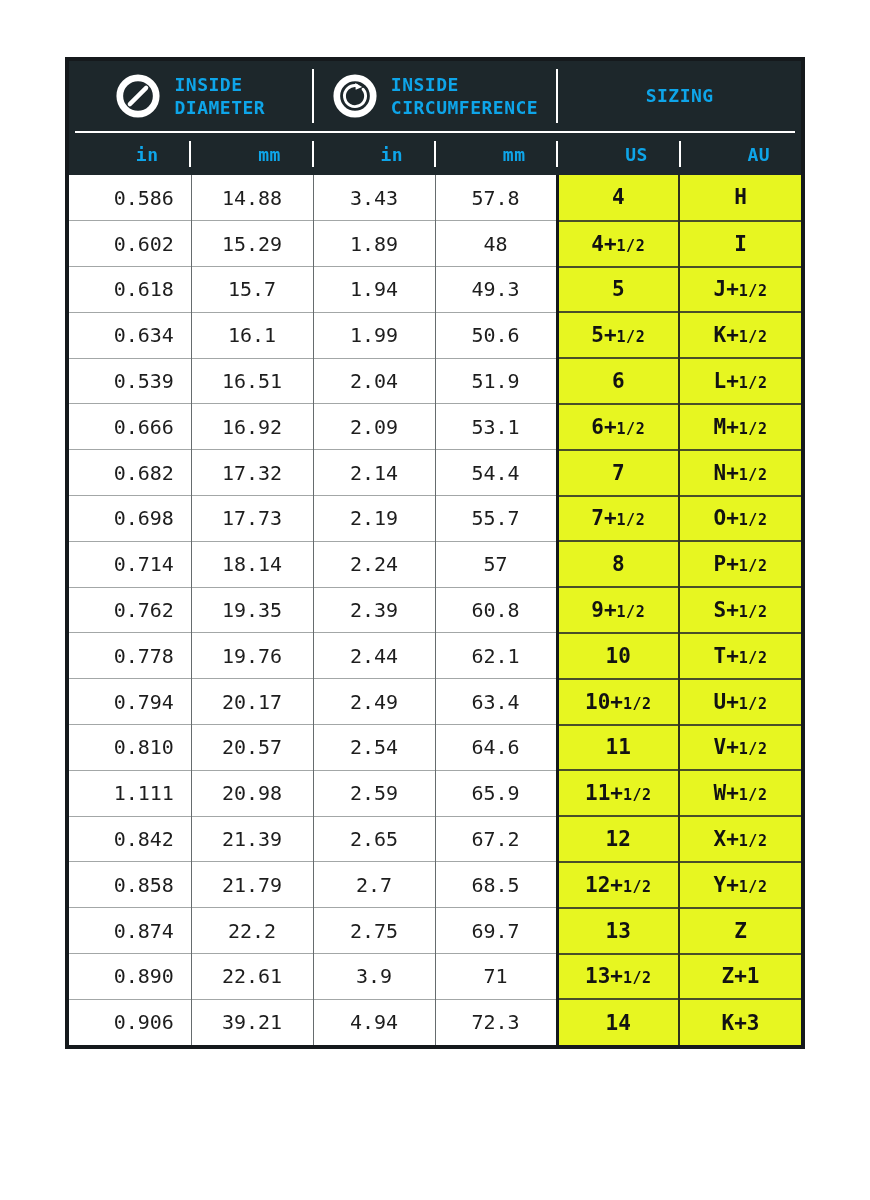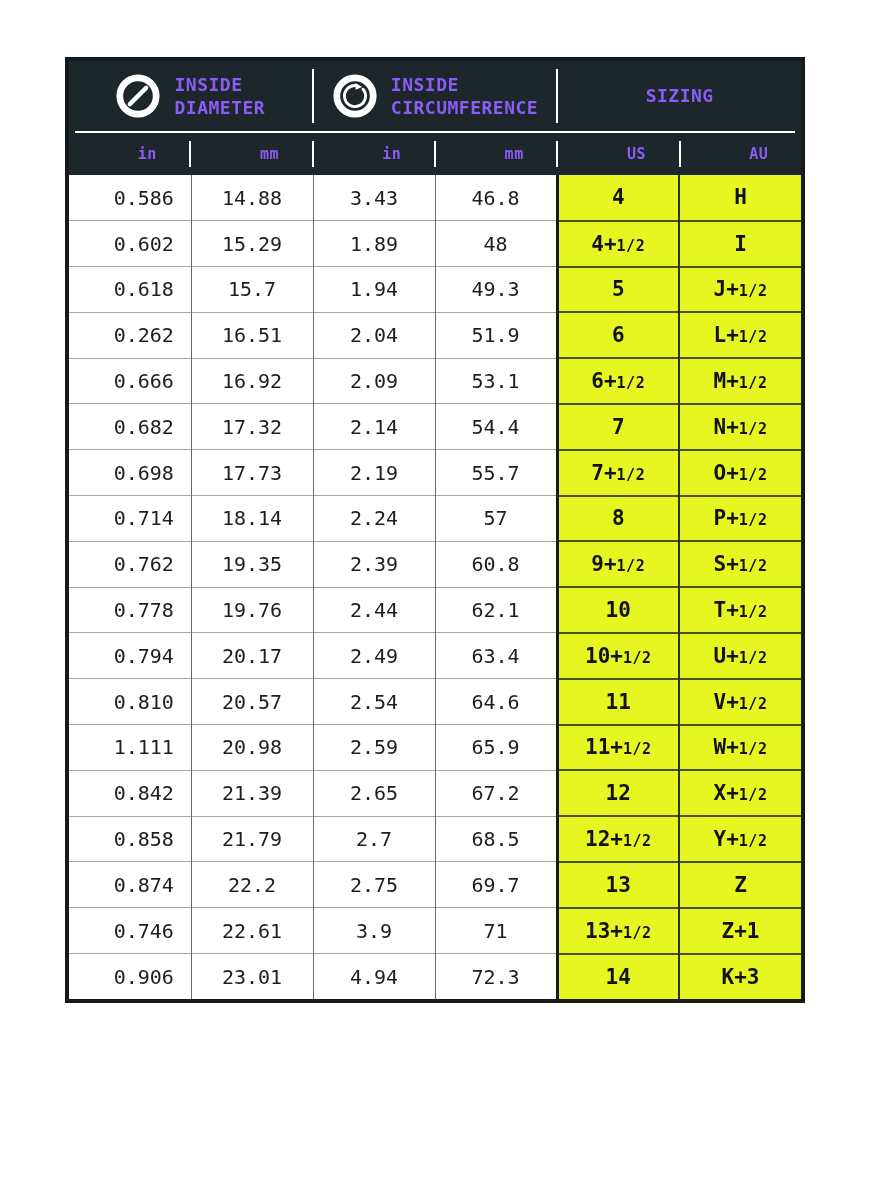--- a/index.html
+++ b/index.html
@@ -10,32 +10,32 @@
     position:relative;
   }
   .page { width:870px; height:1200px; background:#ffffff; position:relative; overflow:hidden; }
 
   .ring-table {
     position:absolute; left:65px; top:57px; width:740px;
     border:4px solid #15191c; background:#ffffff;
   }
 
   
-  .thead { background:#1d272b; color:#8b5cf6; }
+  .thead { background:#1d272b; color:#0ea5e9; }
   .group-row { display:flex; align-items:center; height:70px; }
   .hgroup { flex:1 1 0; display:flex; align-items:center; justify-content:center; gap:13px; }
   .hgroup .ic { display:flex; align-items:center; }
   .group-label { font-weight:bold; font-size:18px; line-height:1.3; letter-spacing:0.5px; text-align:left; }
   .group-label span { display:block; }
   .group-sizing { justify-content:center; }
   .group-sizing .group-label { text-align:center; }
   .vsep { width:2px; height:54px; background:#ffffff; flex:0 0 auto; }
   .hdivider { height:2px; background:#ffffff; margin:0 6px; }
   .units-row { display:flex; align-items:center; height:42px; }
-  .unit { flex:1 1 0; text-align:center; font-weight:bold; font-size:15px; letter-spacing:0.5px;margin-left:36px; }
+  .unit { flex:1 1 0; text-align:center; font-weight:bold; font-size:18px; letter-spacing:0.5px;margin-left:36px; }
   .usep { width:2px; height:26px; background:#ffffff; flex:0 0 auto; }
 
   
   table.body { width:100%; border-collapse:collapse; table-layout:fixed; }
   table.body td {
     height:45.8px; text-align:center; vertical-align:middle;
     font-size:20px; color:#1d1d1d;
     border-top:1px solid #a3a7a7;
     border-left:1px solid #666c6e;
     background:#ffffff;
@@ -115,42 +115,50 @@
         <div class="unit">AU</div>
       </div>
     </div>
 
     <table class="body">
       <tbody id="body-rows">
           <tr>
             <td class="c0">0.586</td>
             <td class="c1">14.88</td>
             <td class="c2">3.43</td>
-            <td class="c3">46.8</td>
+            <td class="c3">57.8</td>
             <td class="c4 sz"><span class="sz-main">4</span></td>
             <td class="c5 sz"><span class="sz-main">H</span></td>
           </tr>
           <tr>
             <td class="c0">0.602</td>
             <td class="c1">15.29</td>
             <td class="c2">1.89</td>
             <td class="c3">48</td>
             <td class="c4 sz"><span class="sz-main">4+</span><span class="sz-frac">1/2</span></td>
             <td class="c5 sz"><span class="sz-main">I</span></td>
           </tr>
           <tr>
             <td class="c0">0.618</td>
             <td class="c1">15.7</td>
             <td class="c2">1.94</td>
             <td class="c3">49.3</td>
             <td class="c4 sz"><span class="sz-main">5</span></td>
             <td class="c5 sz"><span class="sz-main">J+</span><span class="sz-frac">1/2</span></td>
           </tr>
           <tr>
-            <td class="c0">0.262</td>
+            <td class="c0">0.634</td>
+            <td class="c1">16.1</td>
+            <td class="c2">1.99</td>
+            <td class="c3">50.6</td>
+            <td class="c4 sz"><span class="sz-main">5+</span><span class="sz-frac">1/2</span></td>
+            <td class="c5 sz"><span class="sz-main">K+</span><span class="sz-frac">1/2</span></td>
+          </tr>
+          <tr>
+            <td class="c0">0.539</td>
             <td class="c1">16.51</td>
             <td class="c2">2.04</td>
             <td class="c3">51.9</td>
             <td class="c4 sz"><span class="sz-main">6</span></td>
             <td class="c5 sz"><span class="sz-main">L+</span><span class="sz-frac">1/2</span></td>
           </tr>
           <tr>
             <td class="c0">0.666</td>
             <td class="c1">16.92</td>
             <td class="c2">2.09</td>
@@ -240,30 +248,30 @@
           </tr>
           <tr>
             <td class="c0">0.874</td>
             <td class="c1">22.2</td>
             <td class="c2">2.75</td>
             <td class="c3">69.7</td>
             <td class="c4 sz"><span class="sz-main">13</span></td>
             <td class="c5 sz"><span class="sz-main">Z</span></td>
           </tr>
           <tr>
-            <td class="c0">0.746</td>
+            <td class="c0">0.890</td>
             <td class="c1">22.61</td>
             <td class="c2">3.9</td>
             <td class="c3">71</td>
             <td class="c4 sz"><span class="sz-main">13+</span><span class="sz-frac">1/2</span></td>
             <td class="c5 sz"><span class="sz-main">Z+1</span></td>
           </tr>
           <tr>
             <td class="c0">0.906</td>
-            <td class="c1">23.01</td>
+            <td class="c1">39.21</td>
             <td class="c2">4.94</td>
             <td class="c3">72.3</td>
             <td class="c4 sz"><span class="sz-main">14</span></td>
             <td class="c5 sz"><span class="sz-main">K+3</span></td>
           </tr>
         </tbody>
     </table>
   </div>
 </div>
 

